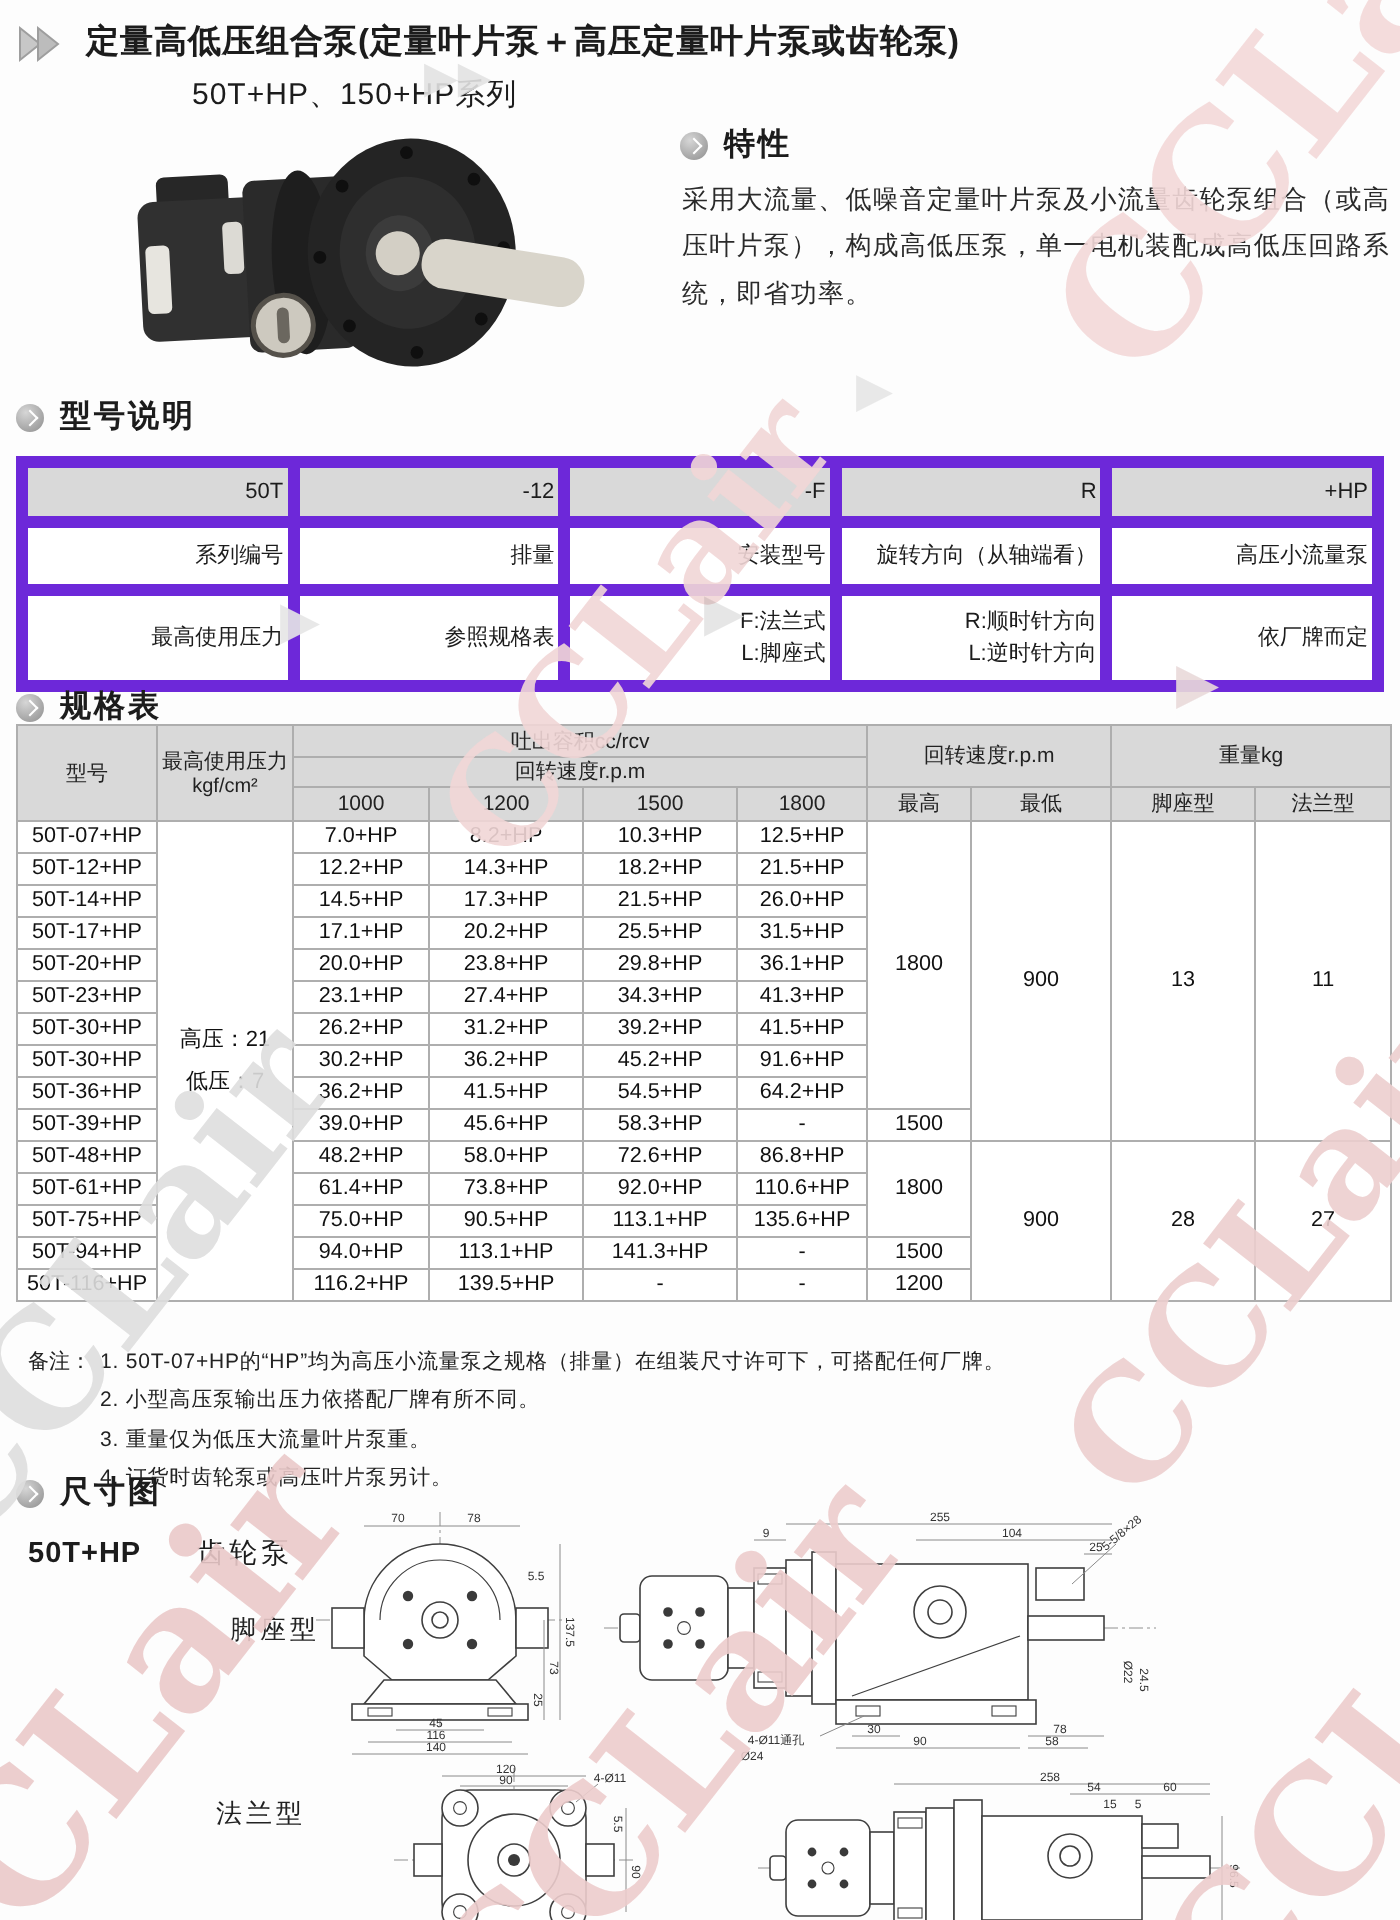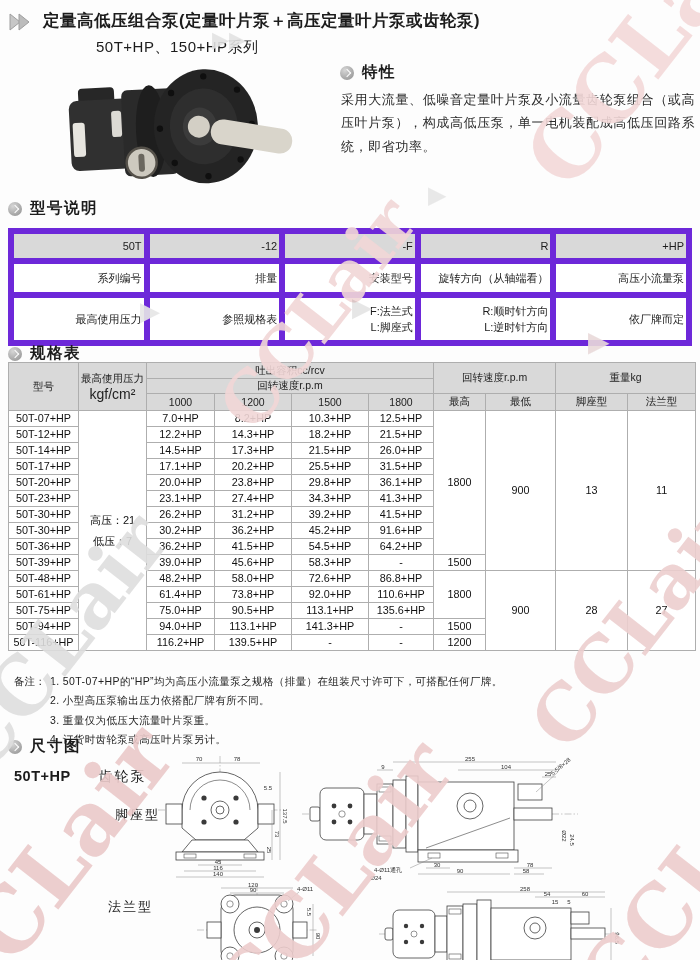--- a/index.html
+++ b/index.html
@@ -33,21 +33,21 @@
   
   table.spec{position:absolute;left:8px;top:362px;width:687px;border-collapse:collapse;
     table-layout:fixed;border:1px solid #8f8f8f;}
   table.spec th,table.spec td{border:1px solid #aeaeae;text-align:center;padding:0;overflow:hidden;}
   table.spec thead th{background:#d9d9d9;font-weight:normal;font-size:10.5px;color:#222;}
   table.spec thead tr.h1 th{height:15px;}
   table.spec thead tr.h2 th{height:14px;}
   table.spec thead tr.h3 th{height:16px;}
   table.spec td{font-size:10.8px;height:15px;line-height:1.1;background:#fff;color:#111;}
   table.spec td.pressure{white-space:pre-line;line-height:1.9;font-size:11px;}
-  .unit{display:block;font-size:14px;}
+  .unit{display:block;font-size:10px;}
   
   .notes{position:absolute;left:14px;top:658px;width:670px;font-size:10.5px;color:#222;display:flex;margin-top:14px;}
   .notes .label{flex:none;width:36px;line-height:1.85;}
   .note-item{line-height:1.85;letter-spacing:.4px;}
   
   .series-line{position:absolute;left:14px;top:768px;display:flex;gap:28px;align-items:baseline;}
   .series-code{font-size:14.5px;font-weight:bold;letter-spacing:.5px;}
   .pump-type{font-size:14px;letter-spacing:2px;}
   .mount-label{position:absolute;font-size:13px;letter-spacing:2px;color:#222;}
   .foot-label{left:115px;top:806px;}

